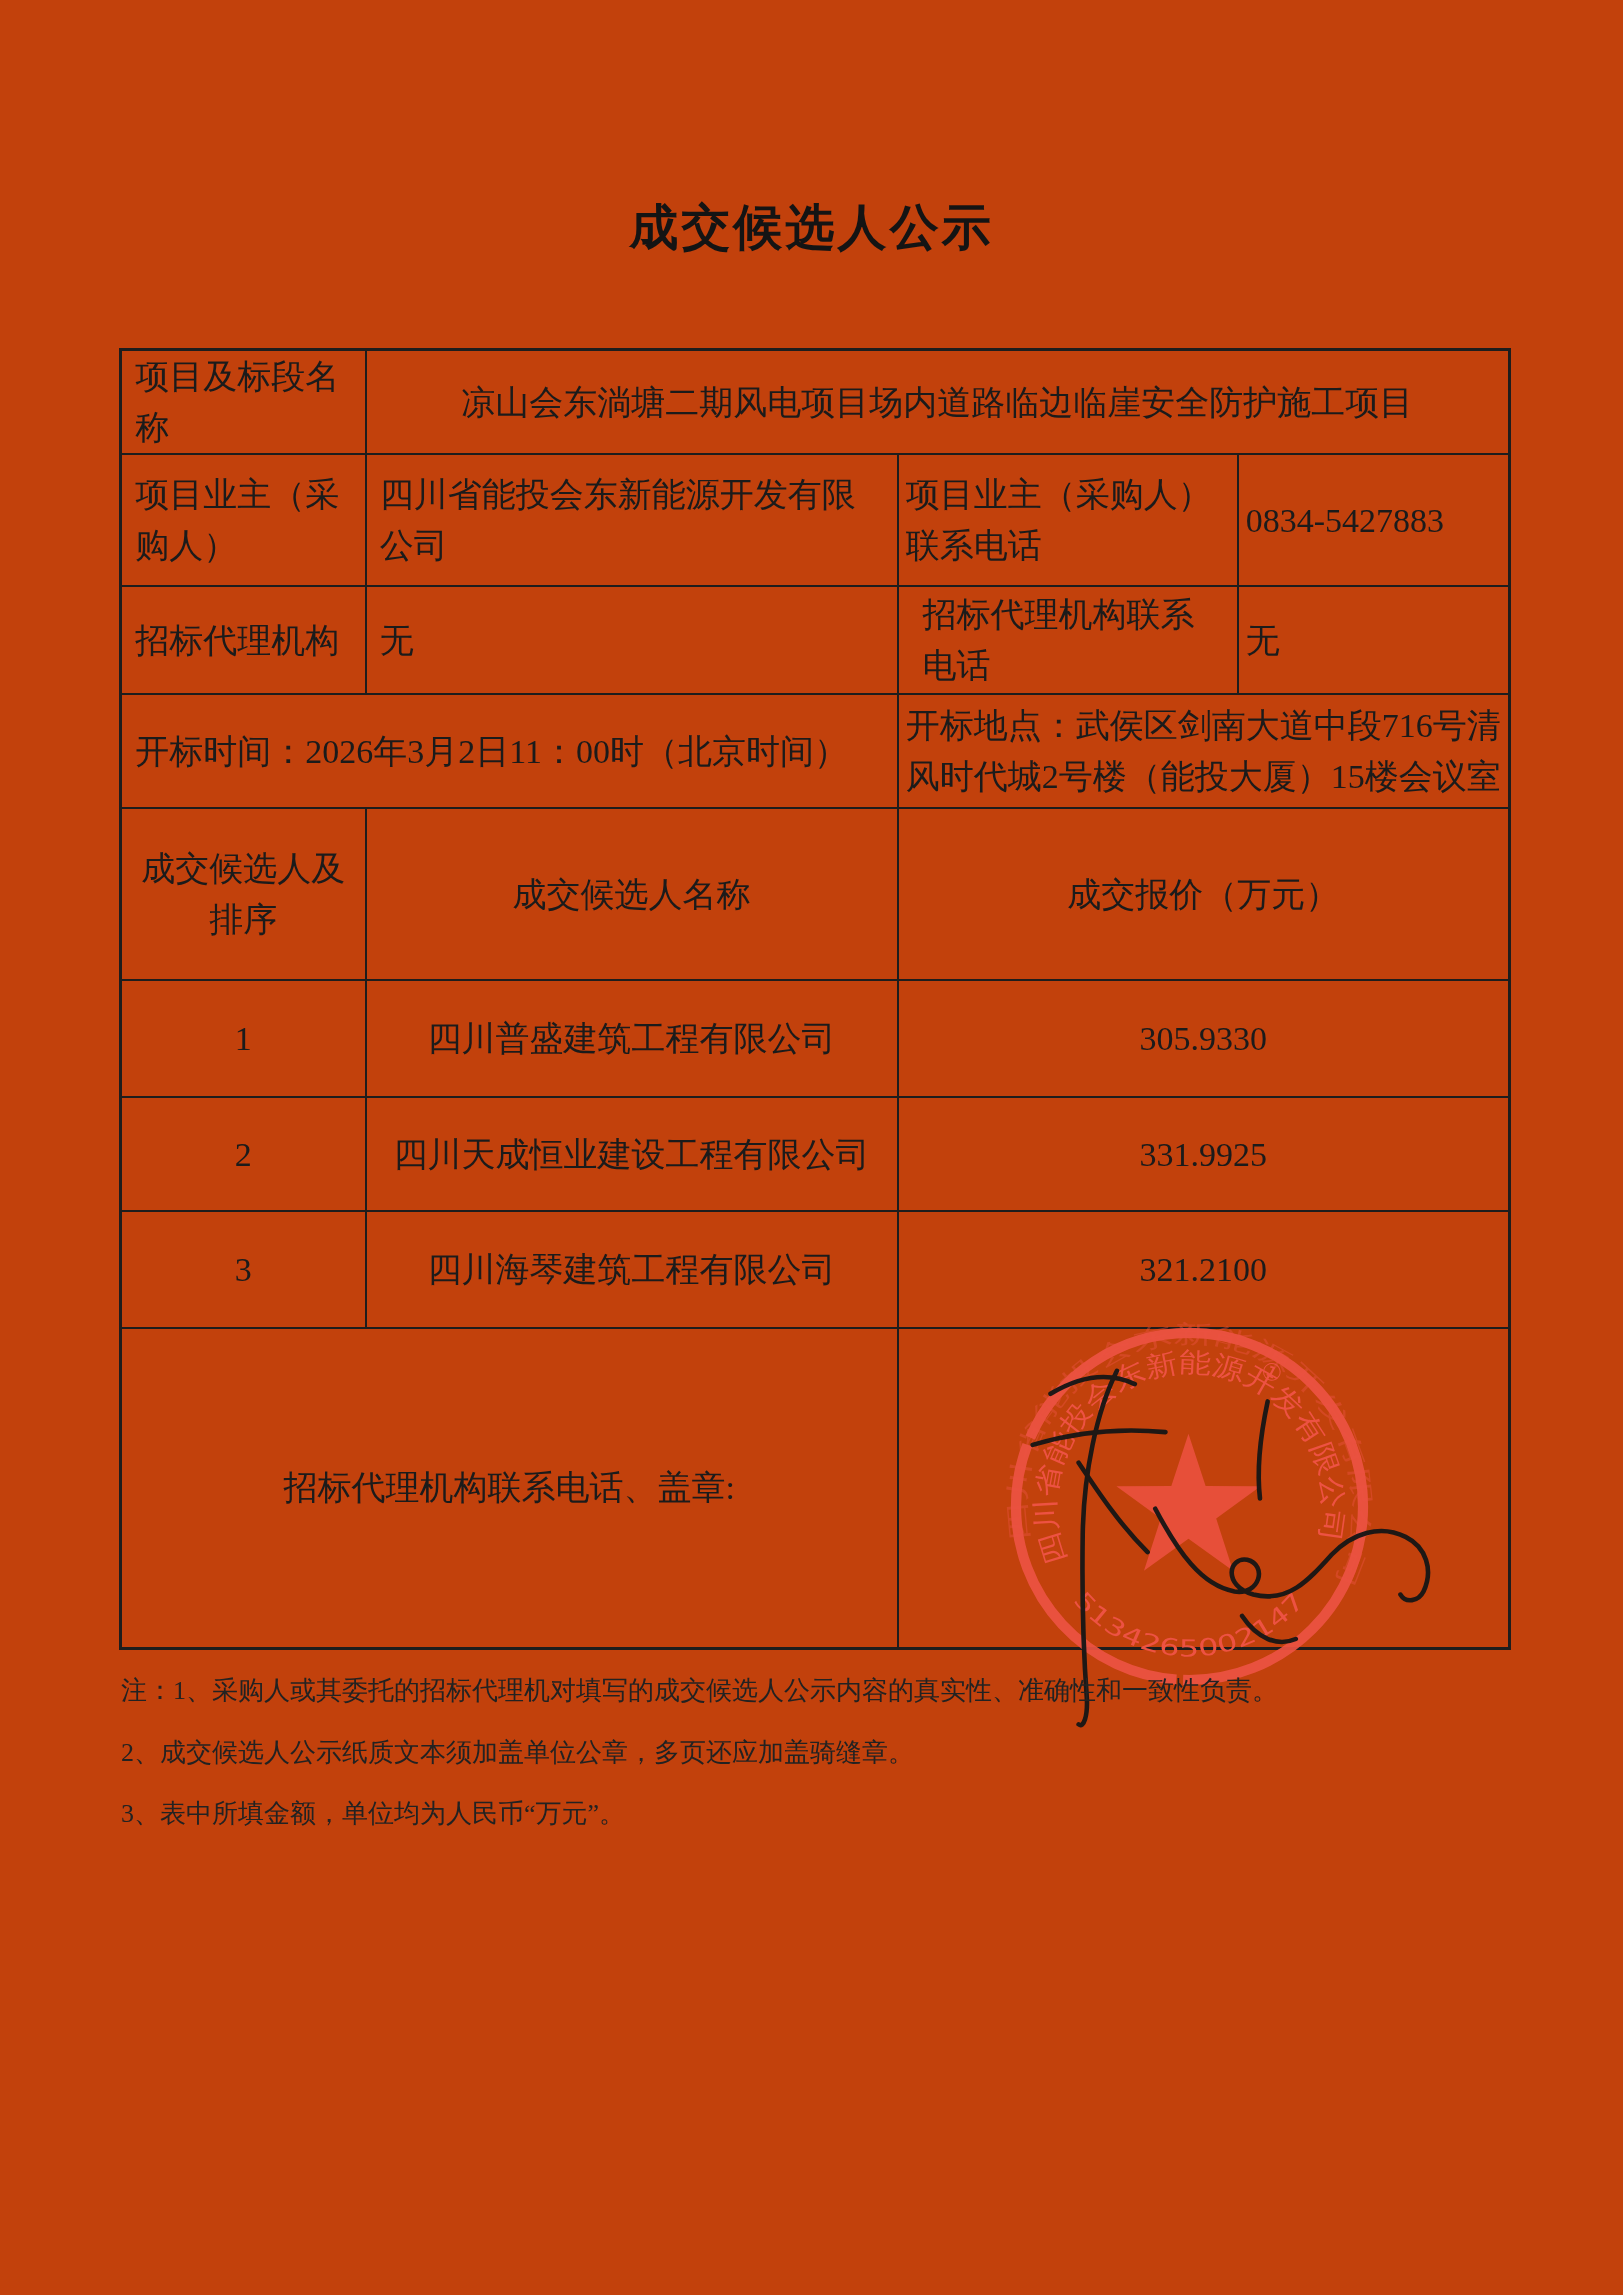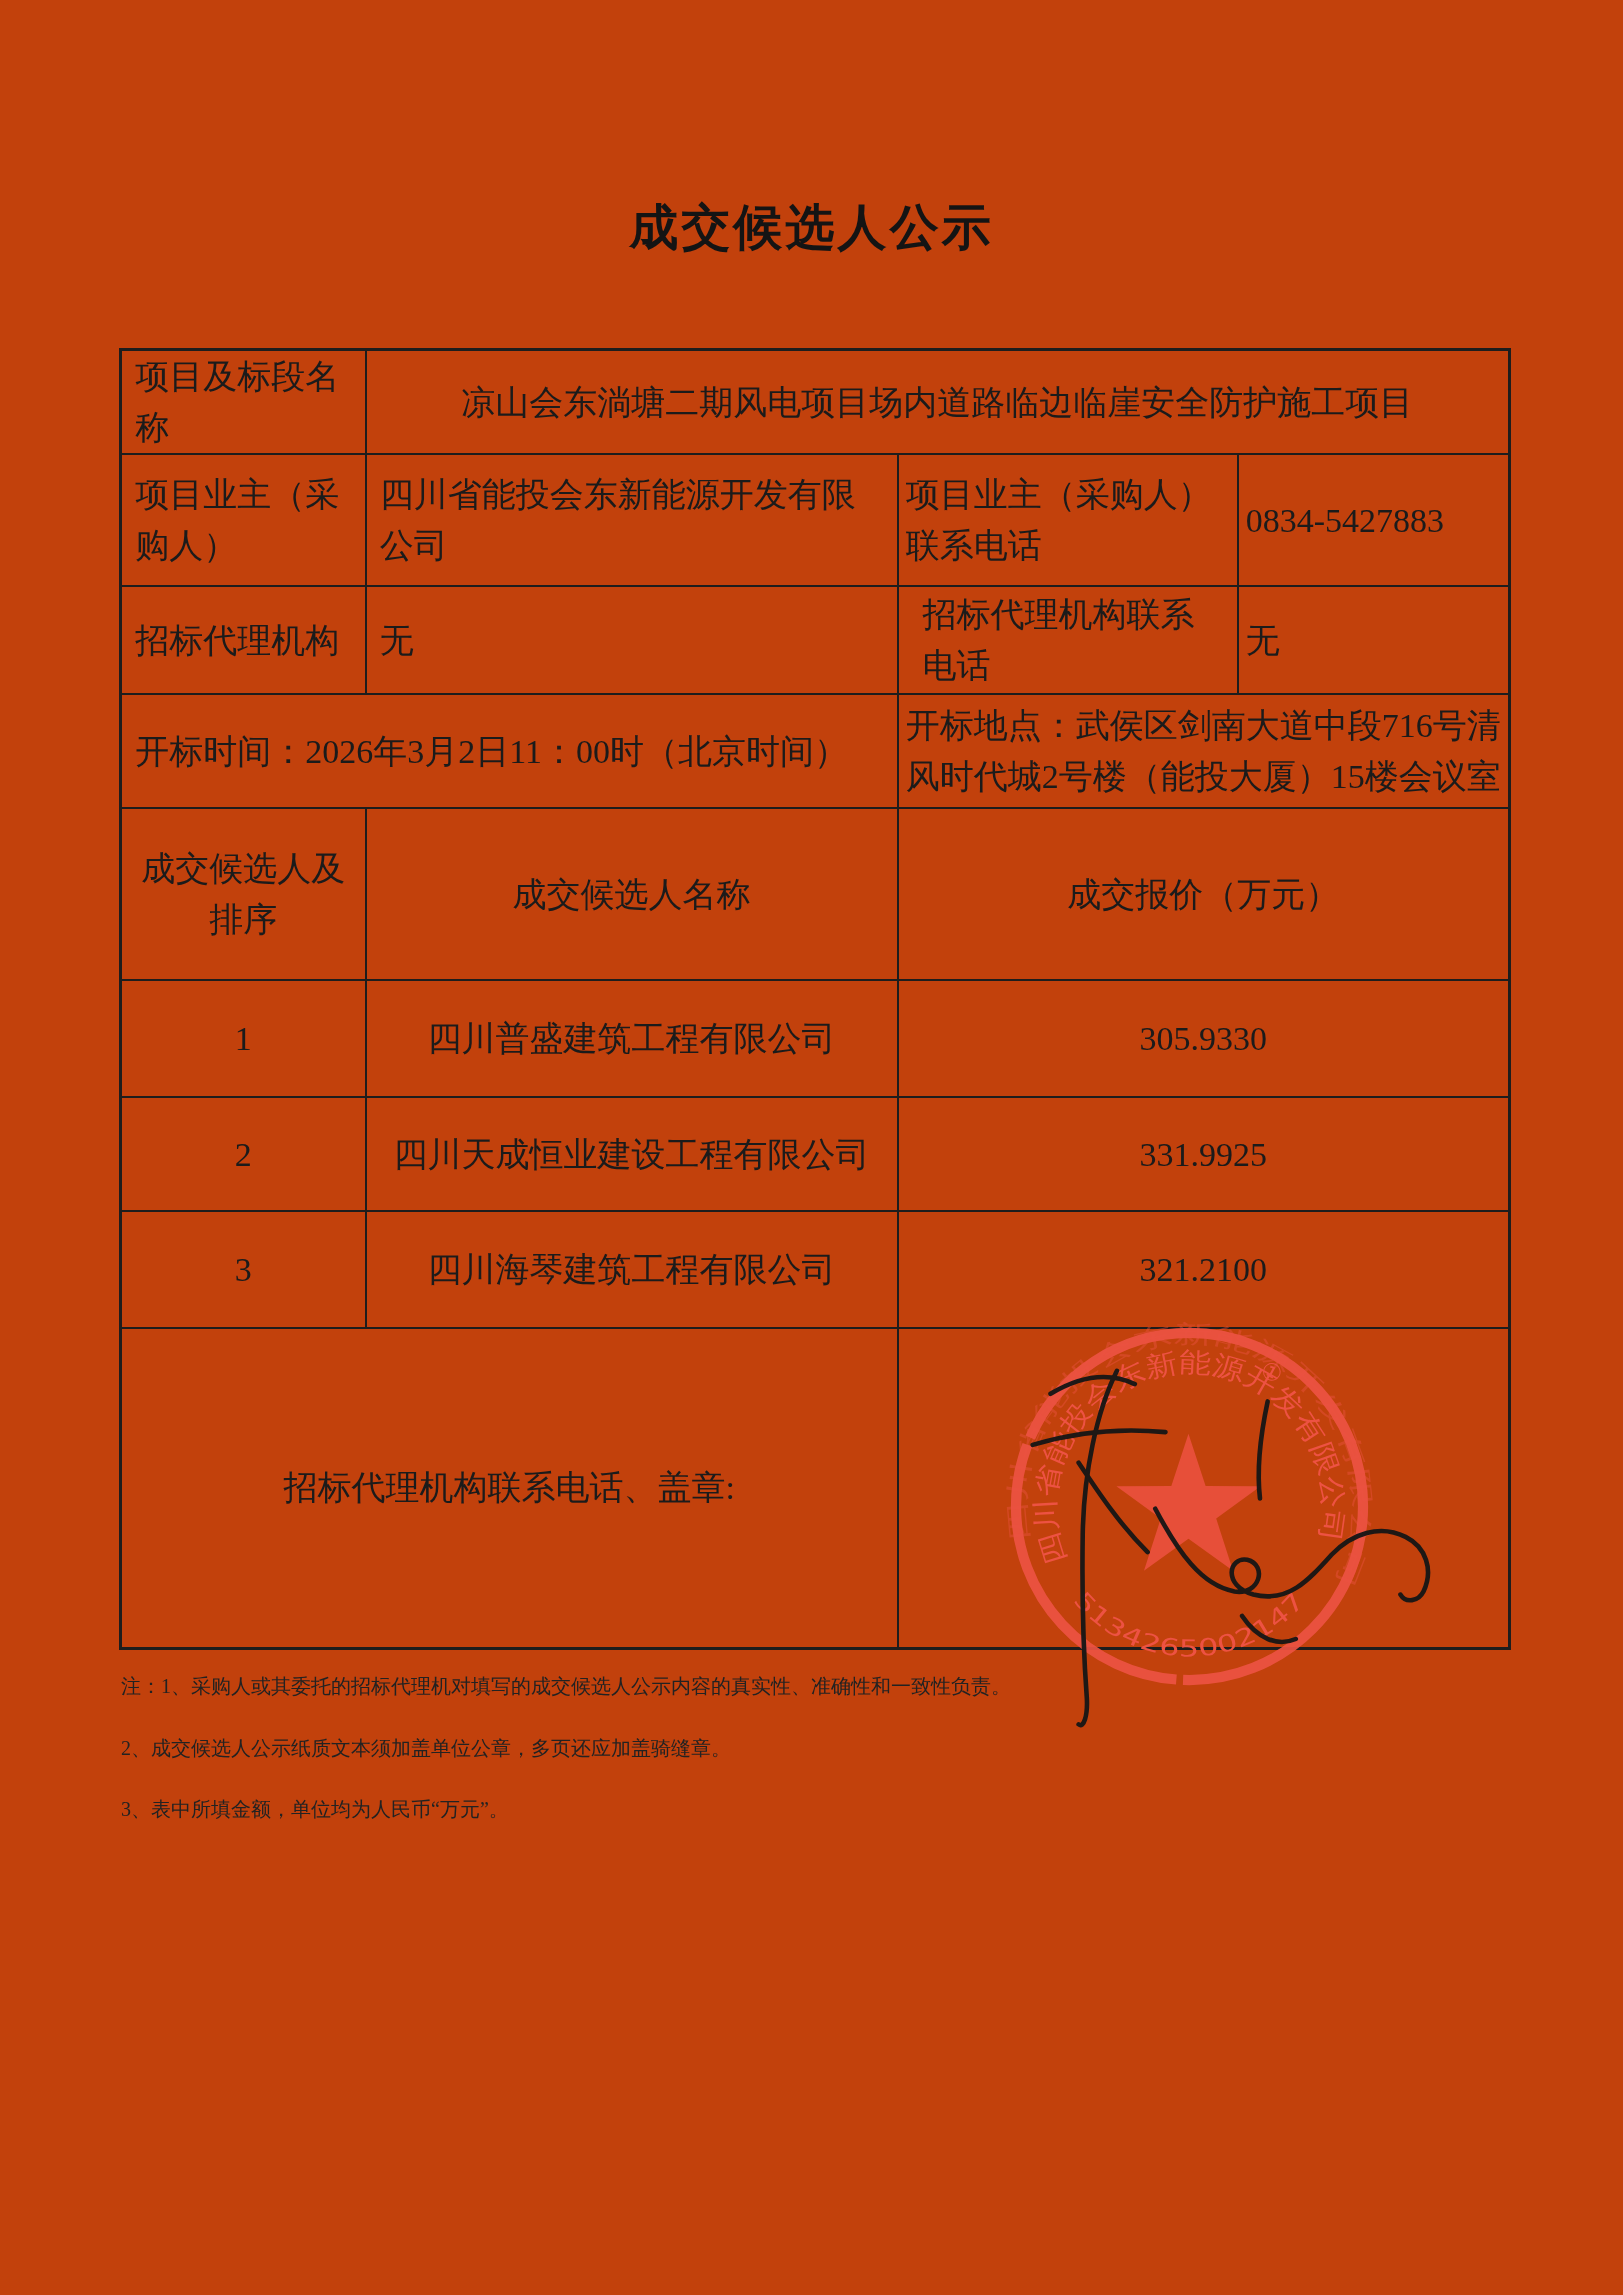--- a/index.html
+++ b/index.html
@@ -31,21 +31,21 @@
     line-height:1.5;
   }
   td.c{text-align:center;padding:0 5.1px;}
   td.l{text-align:left;}
   .proj-name{
     font-family:"DejaVu Sans","Liberation Sans",sans-serif;
     font-weight:400;font-size:28px;
   }
   .note{
     position:absolute;left:121px;width:1432px;
-    font-size:20px;color:#222;
+    font-size:26px;color:#222;
   }
   .stamp-svg{position:absolute;left:995px;top:1312px;}
   .sign-svg{position:absolute;left:1002px;top:1340px;}
 </style>
 </head>
 <body>
 
 <div class="page">
 
   <div class="doc-title">成交候选人公示</div>

